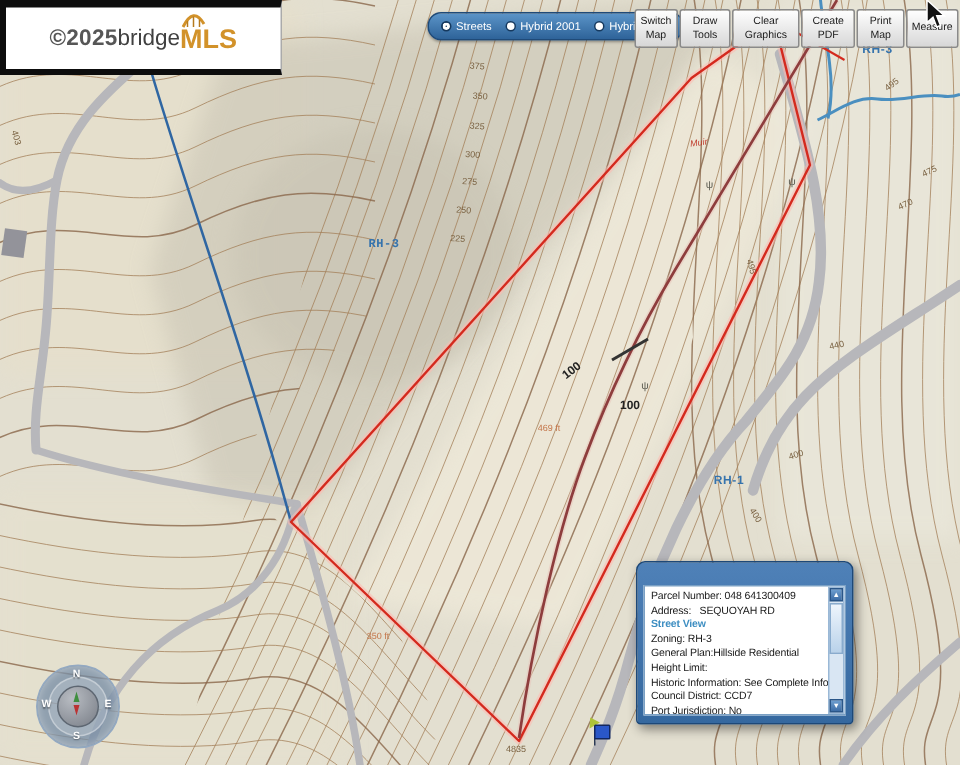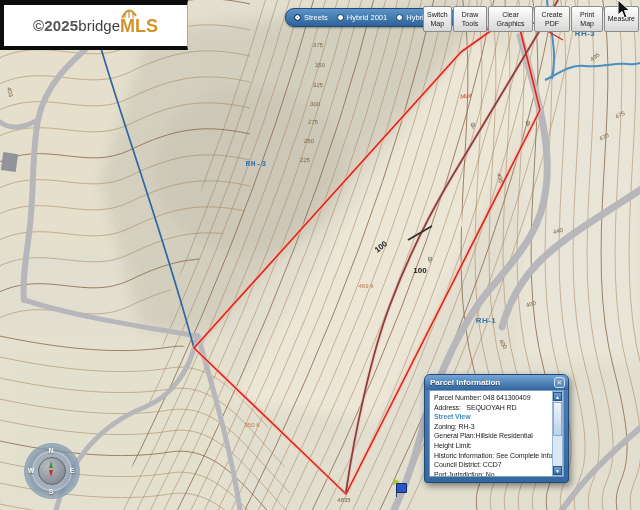--- a/index.html
+++ b/index.html
@@ -271,24 +271,20 @@
     <div class="hub"></div>
     <div class="needle-n"></div>
     <div class="needle-s"></div>
     <div class="compass-dir" style="left:29px;top:13px;">N</div>
     <div class="compass-dir" style="left:9px;top:33px;">W</div>
     <div class="compass-dir" style="left:50px;top:33px;">E</div>
     <div class="compass-dir" style="left:29px;top:54px;">S</div>
   </div>
 
   <div id="popup">
-    <div id="popup-titlebar">
-      <span id="popup-title">Parcel Information</span>
-      <span id="popup-close">✕</span>
-    </div>
     <div id="popup-body">
       <div id="popup-lines">
           <div class="popup-line">Parcel Number: 048 641300409</div>
           <div class="popup-line">Address:   SEQUOYAH RD</div>
           <div class="popup-line link">Street View</div>
           <div class="popup-line">Zoning: RH-3</div>
           <div class="popup-line">General Plan:Hillside Residential</div>
           <div class="popup-line">Height Limit:</div>
           <div class="popup-line">Historic Information: See Complete Info</div>
           <div class="popup-line">Council District: CCD7</div>

